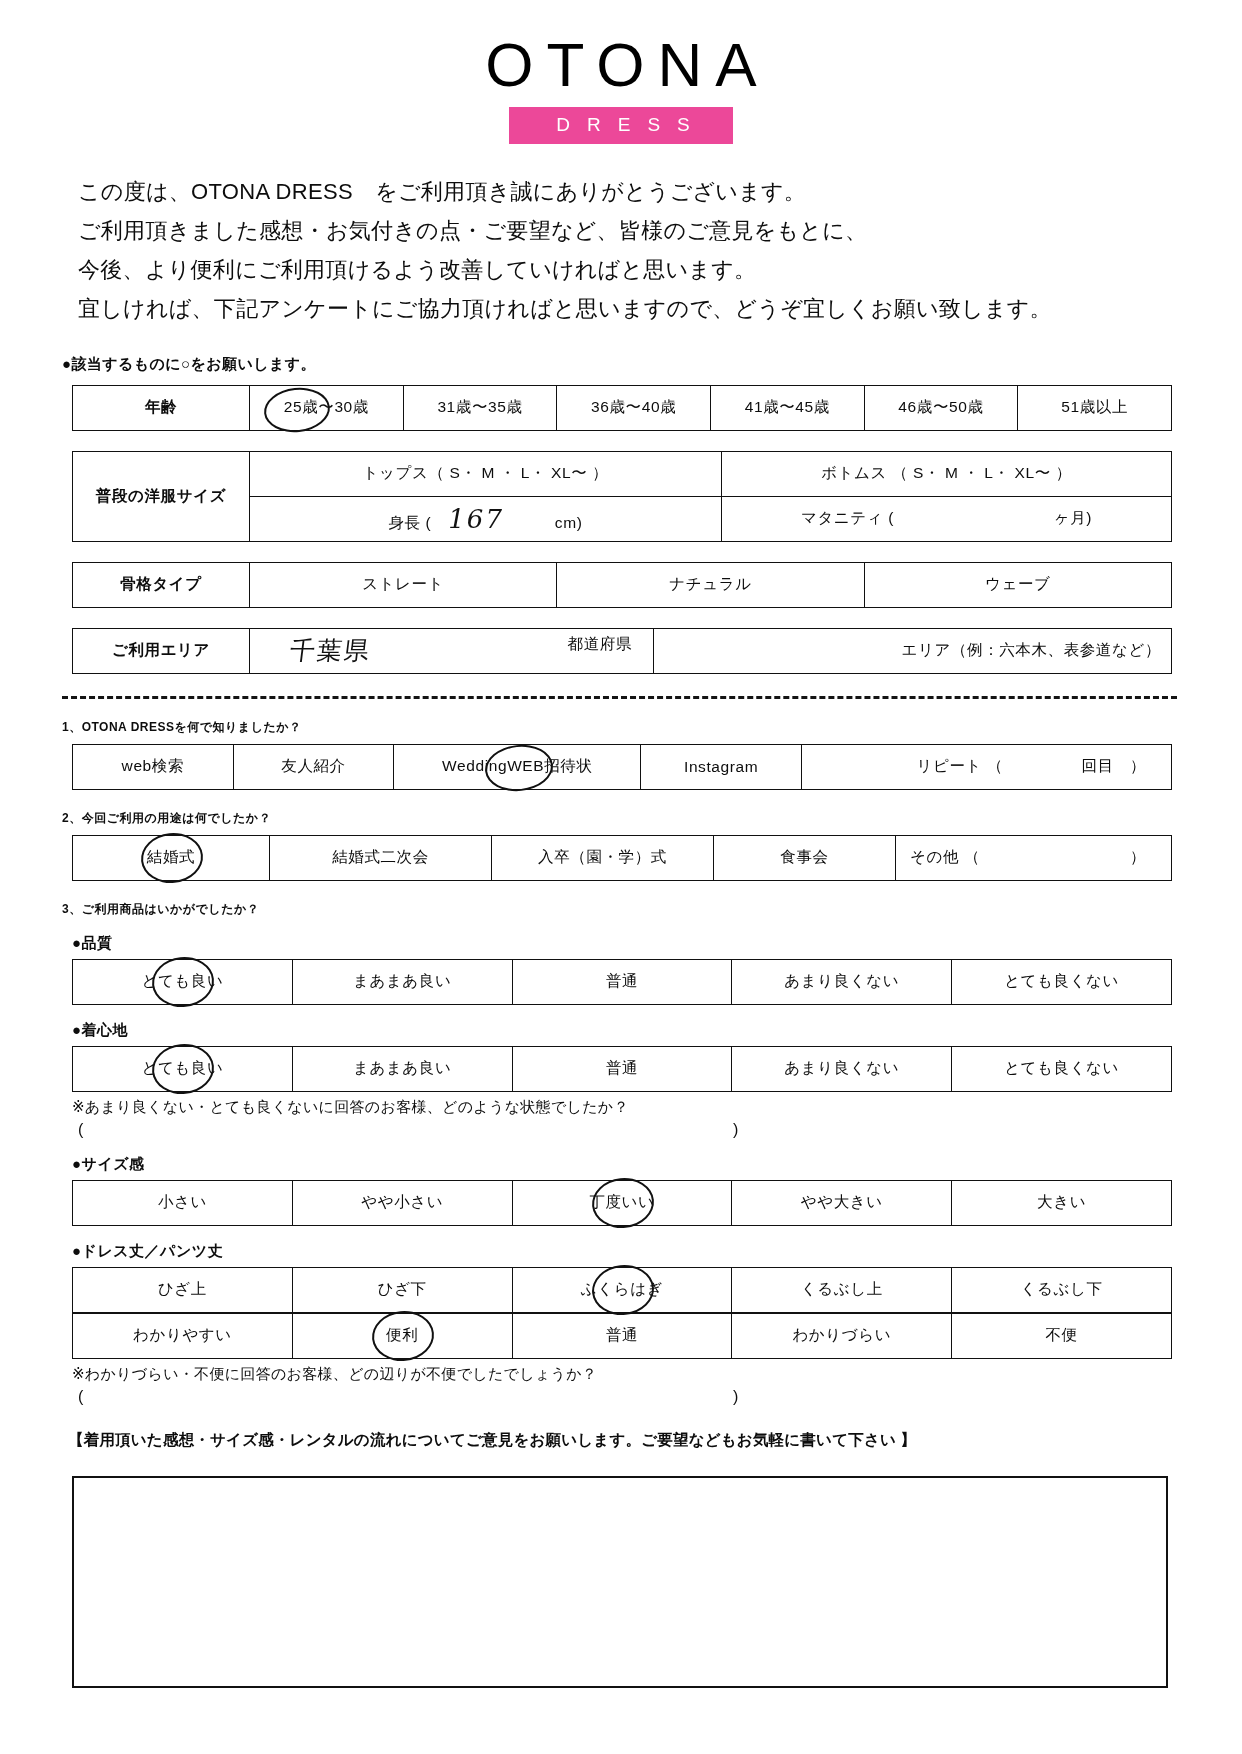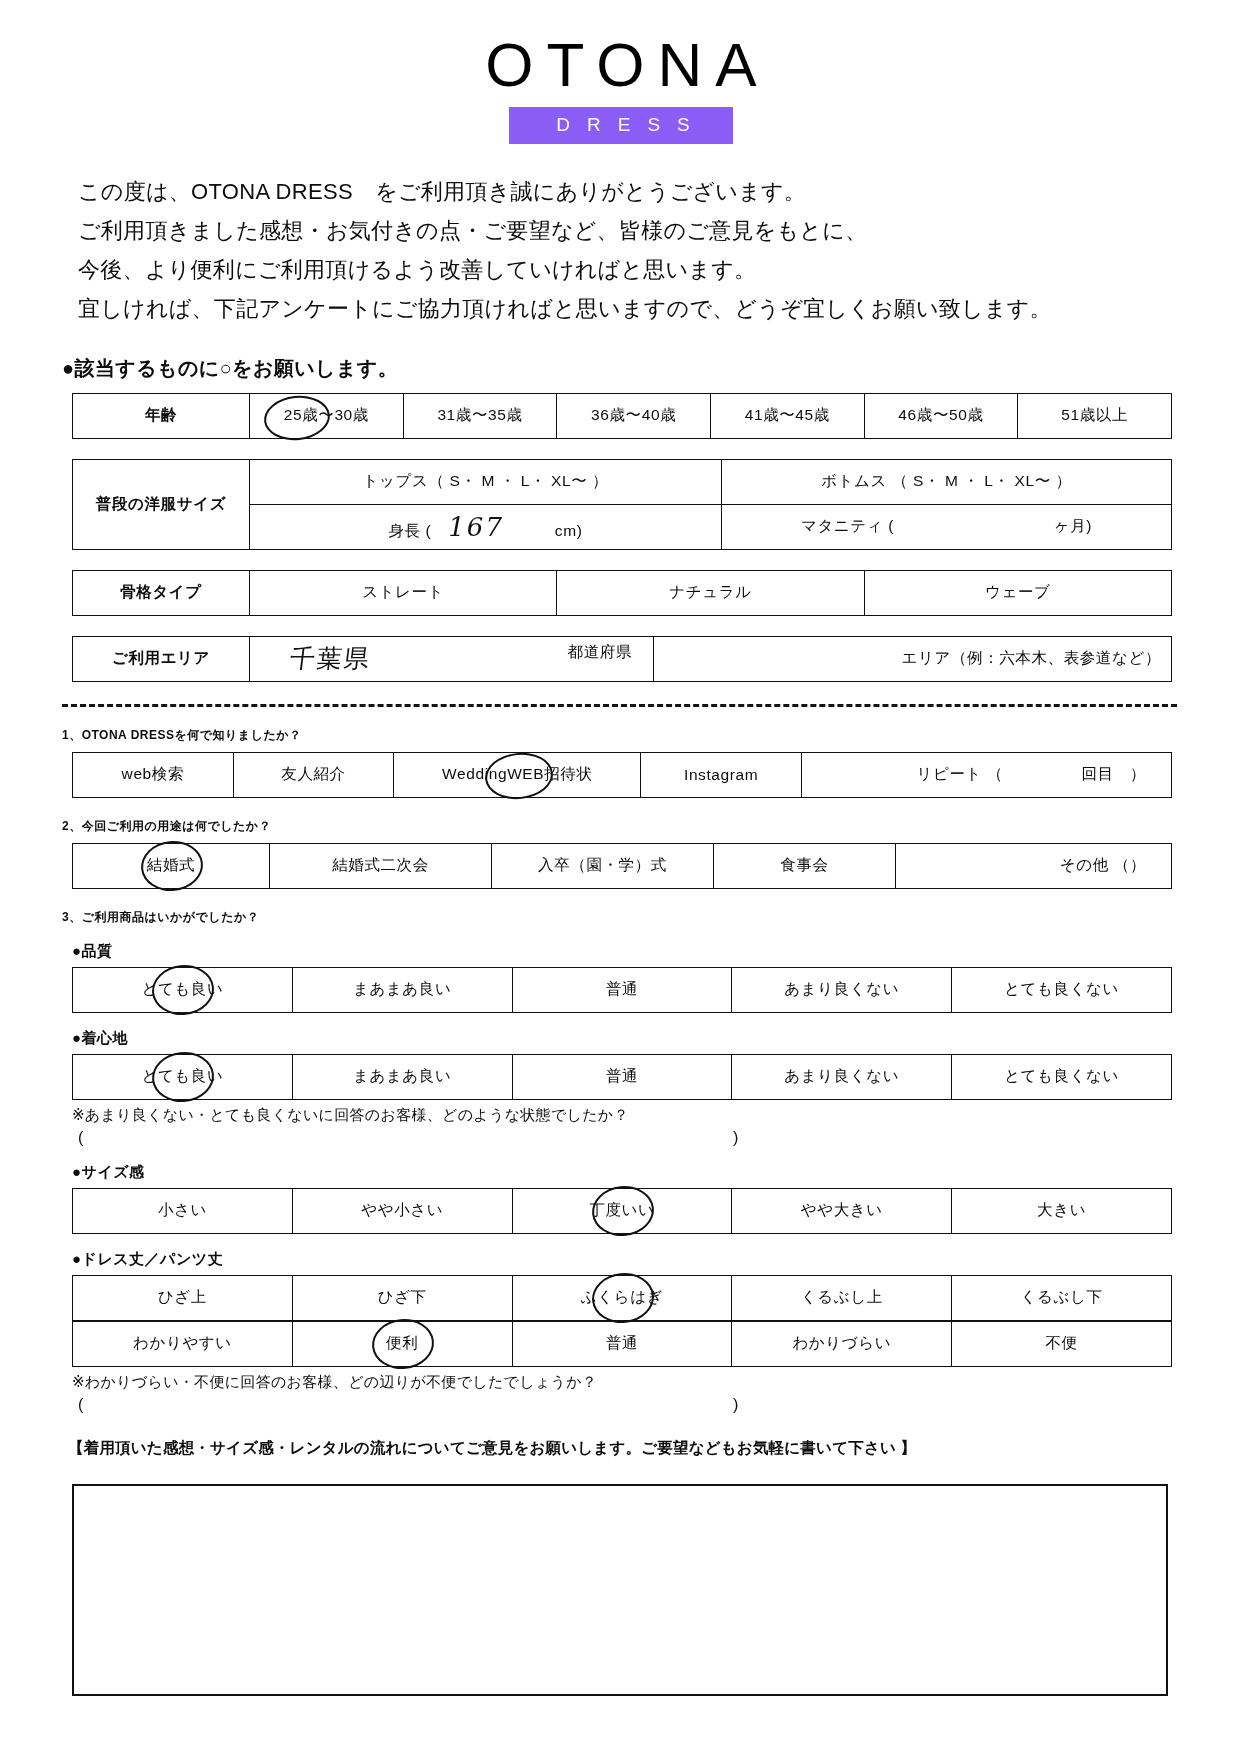--- a/index.html
+++ b/index.html
@@ -11,30 +11,30 @@
   .page{position:relative;width:1242px;height:1754px;padding:0;box-sizing:border-box;}
 
   
   .logo-wrap{width:100%;text-align:center;padding-top:34px;}
   .logo-otona{
     font-size:62px;letter-spacing:13px;font-weight:400;
     font-family:"Liberation Sans","DejaVu Sans",sans-serif;
     color:#000;line-height:1.0;text-indent:13px;
   }
   .logo-bar{
-    display:inline-block;background:#8b5cf6;color:#fff;
+    display:inline-block;background:#ec4899;color:#fff;
     margin-top:11px;padding:7px 26px 8px 30px;
     font-size:19px;letter-spacing:17px;text-indent:17px;
   }
 
   
   .intro{margin:28px 0 0 78px;font-size:22px;line-height:1.78;letter-spacing:0.3px;}
   .intro div{white-space:nowrap;}
 
-  .bullet-head{margin:26px 0 11px 62px;font-size:20px;font-weight:bold;letter-spacing:0.4px;}
+  .bullet-head{margin:26px 0 11px 62px;font-size:15px;font-weight:bold;letter-spacing:0.4px;}
 
   
   table.frm{
     border-collapse:collapse;margin-left:72px;width:1100px;
     table-layout:fixed;background:#fff;
   }
   table.frm td{
     border:1.6px solid #111;
     text-align:center;vertical-align:middle;
     font-size:15.5px;height:40px;padding:2px 3px;
@@ -201,21 +201,21 @@
   <table class="frm">
     <tbody>
         <tr>
       <td style="width:190px">
         <span>結婚式</span>
         <span class="circle-mark cm-c"></span>
       </td>
       <td style="width:215px">結婚式二次会</td>
       <td style="width:215px">入卒（園・学）式</td>
       <td style="width:175px">食事会</td>
-      <td style="text-align:right;padding-left:14px">
+      <td style="text-align:left;padding-left:14px">
         <span>その他 （</span>
         <span style="float:right;margin-right:22px">）</span>
       </td>
     </tr>
   </tbody>
     </table>
 
   <div class="q">3、ご利用商品はいかがでしたか？</div>
 
   <div class="sub">●品質</div>

